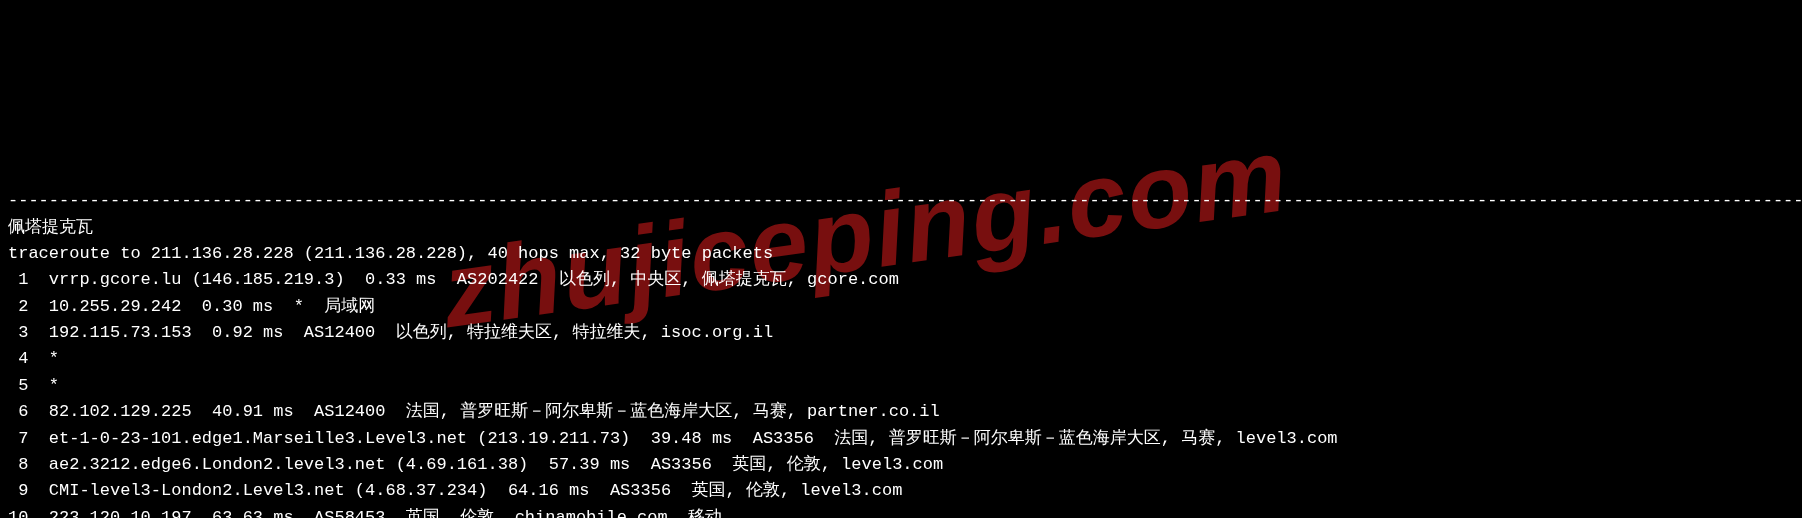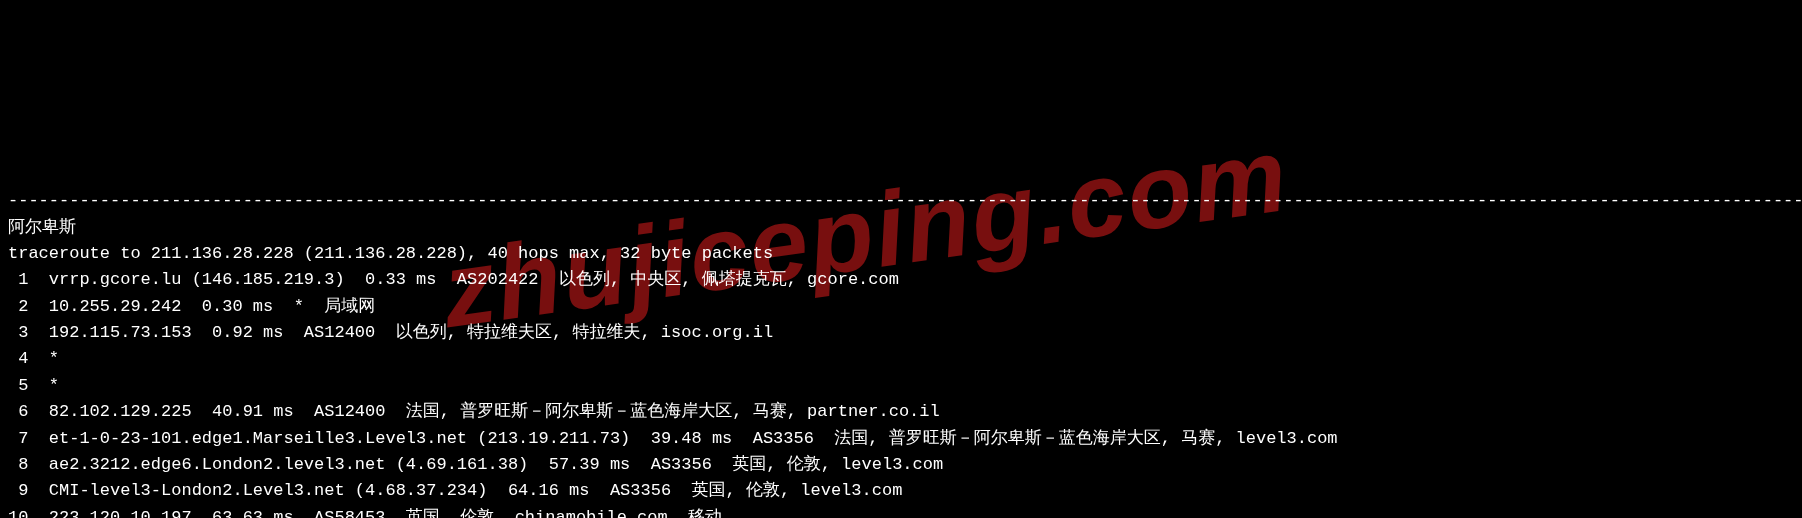--- a/index.html
+++ b/index.html
@@ -45,21 +45,21 @@
   </style>
 </head>
 <body>
 
 
 
 <div class="watermark">zhujiceping.com</div>
 
 <div class="content">
 <span class="dashes">--------------------------------------------------------------------------------------------------------------------------------------------------------------------------------</span>
-<span>阿尔卑斯</span>
+<span>佩塔提克瓦</span>
 <span>traceroute to 211.136.28.228 (211.136.28.228), 40 hops max, 32 byte packets</span>
 <div id="hops-container"> 1  vrrp.gcore.lu (146.185.219.3)  0.33 ms  AS202422  以色列, 中央区, 佩塔提克瓦, gcore.com
  2  10.255.29.242  0.30 ms  *  局域网
  3  192.115.73.153  0.92 ms  AS12400  以色列, 特拉维夫区, 特拉维夫, isoc.org.il
  4  *
  5  *
  6  82.102.129.225  40.91 ms  AS12400  法国, 普罗旺斯－阿尔卑斯－蓝色海岸大区, 马赛, partner.co.il
  7  et-1-0-23-101.edge1.Marseille3.Level3.net (213.19.211.73)  39.48 ms  AS3356  法国, 普罗旺斯－阿尔卑斯－蓝色海岸大区, 马赛, level3.com
  8  ae2.3212.edge6.London2.level3.net (4.69.161.38)  57.39 ms  AS3356  英国, 伦敦, level3.com
  9  CMI-level3-London2.Level3.net (4.68.37.234)  64.16 ms  AS3356  英国, 伦敦, level3.com

